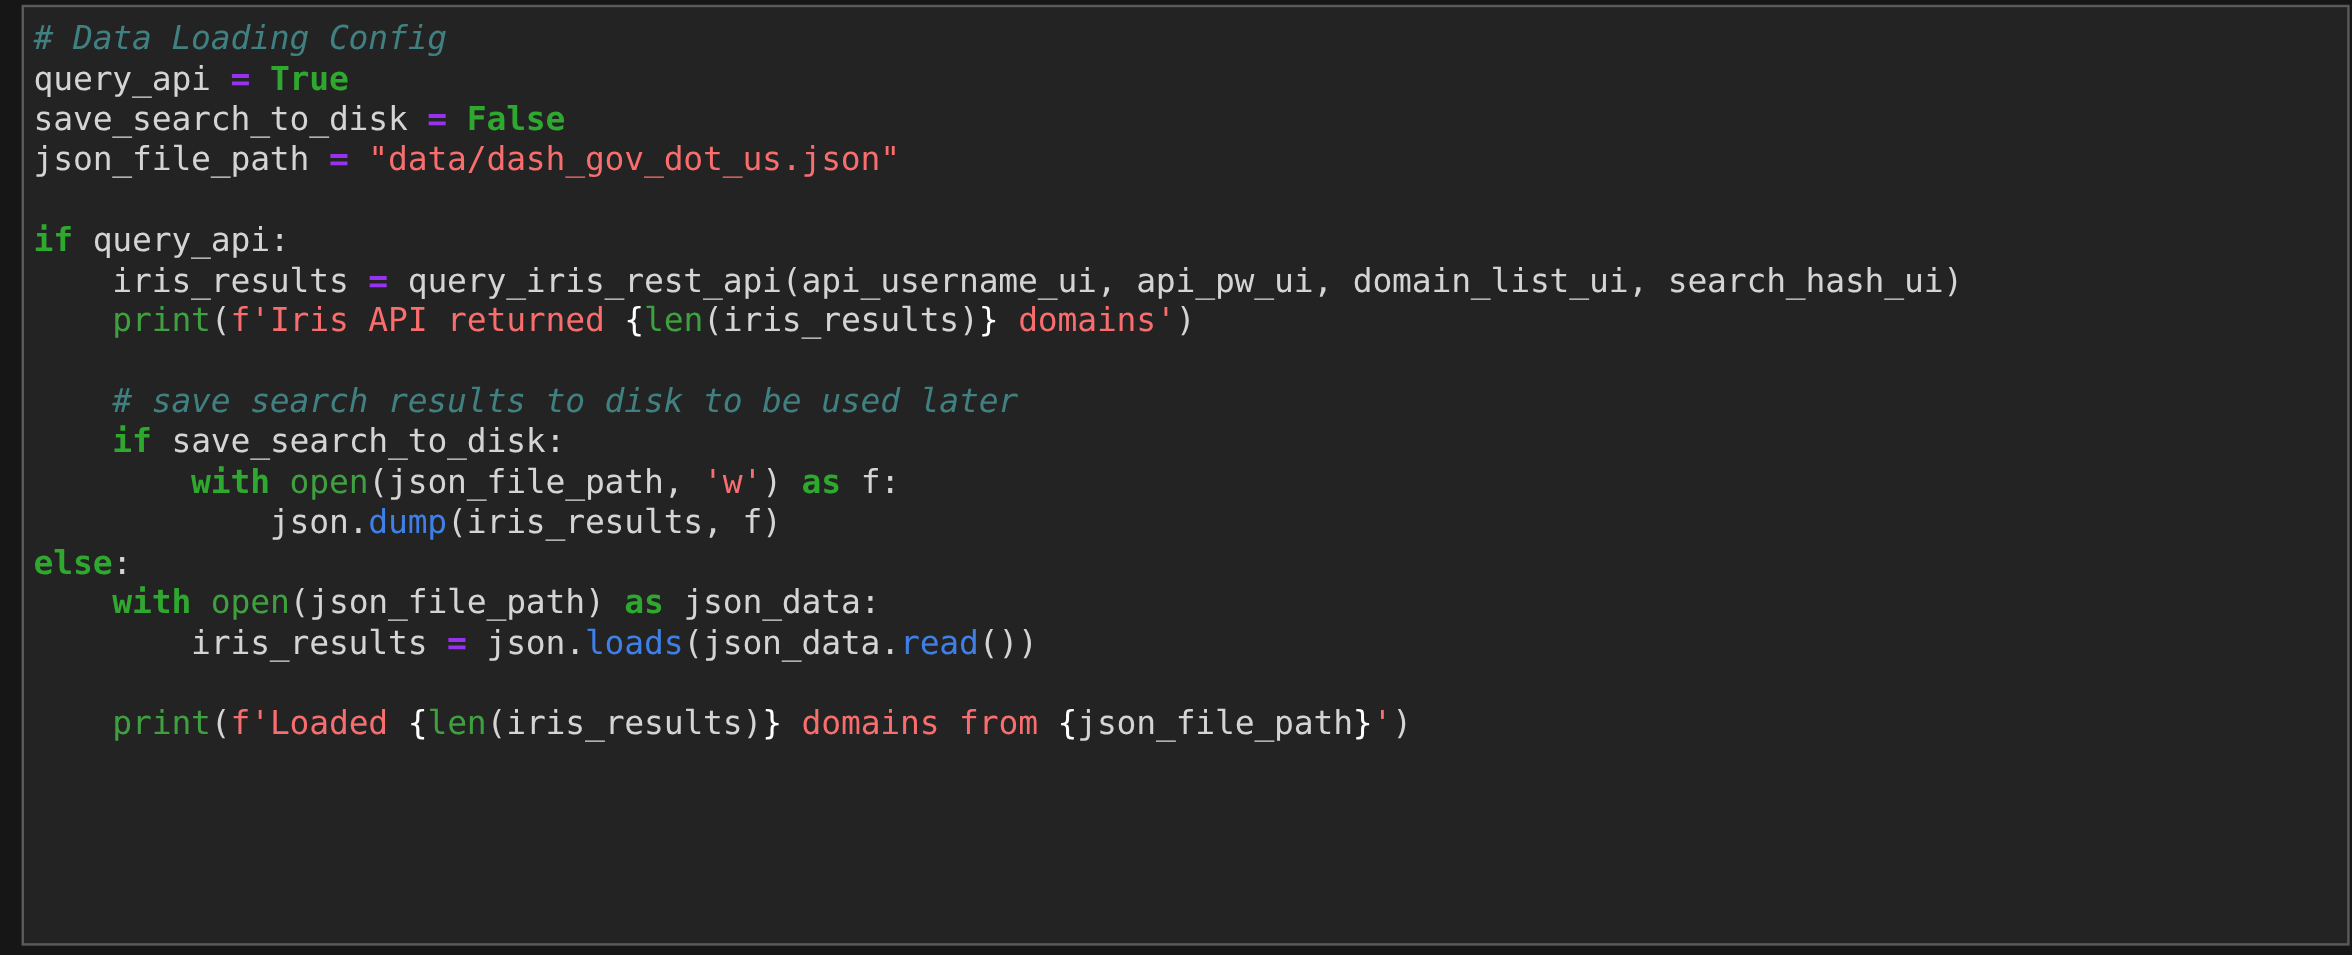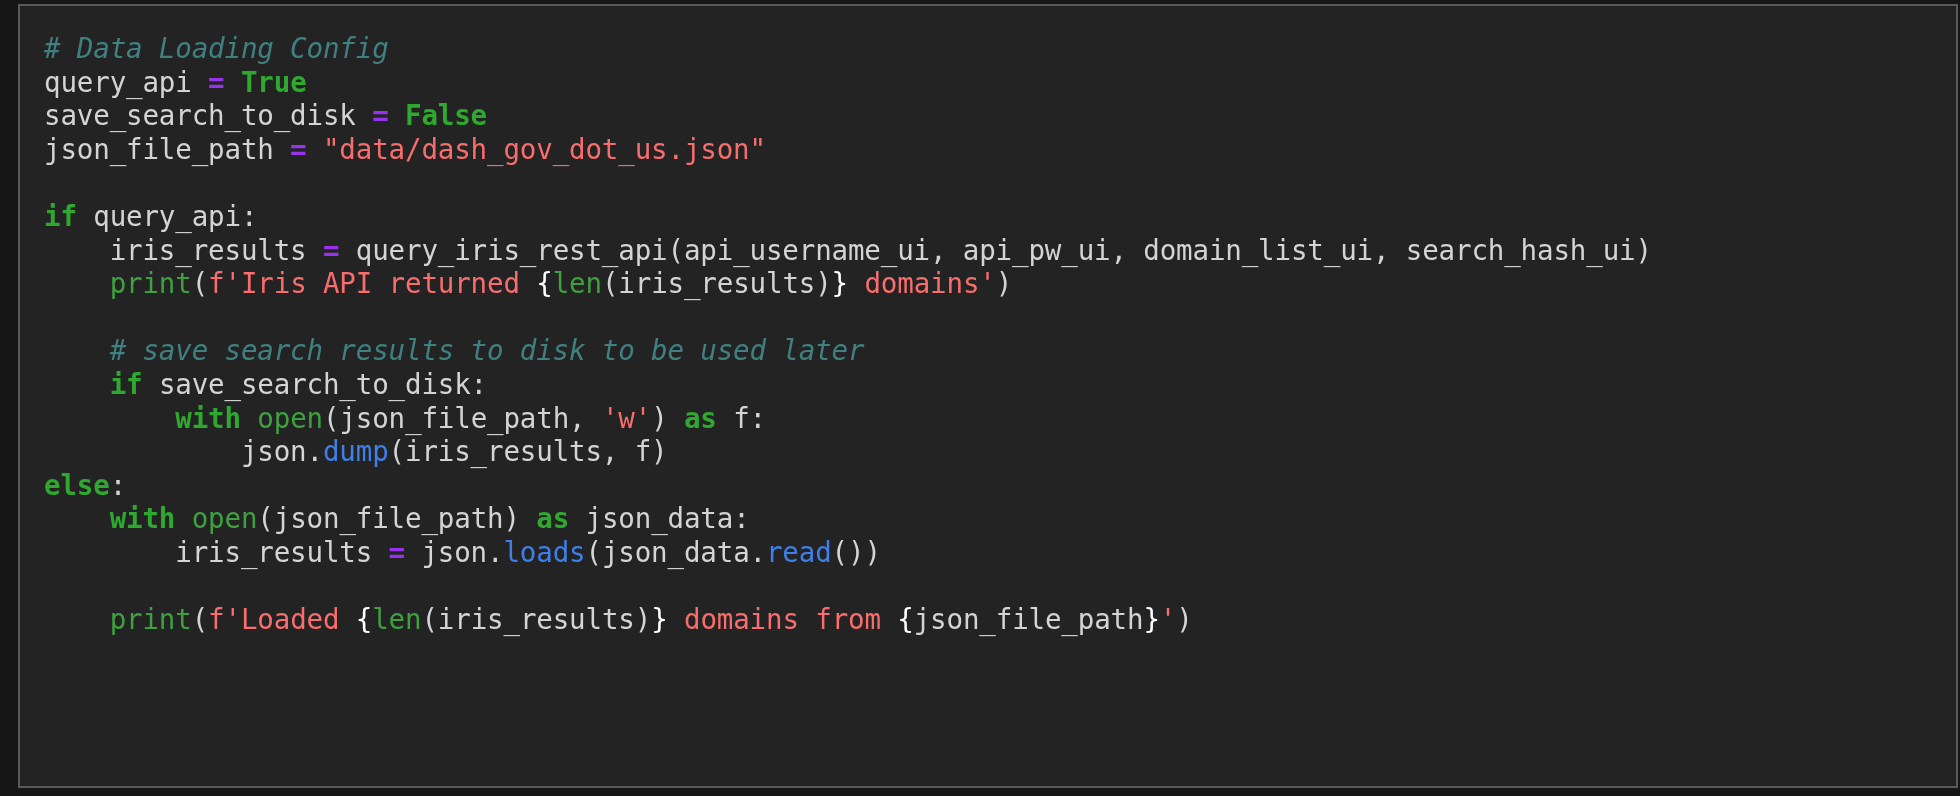--- a/index.html
+++ b/index.html
@@ -32,21 +32,21 @@
     left: 0;
     top: 0;
     right: 0;
     bottom: 0;
     overflow: hidden;
     padding: 10px 0 0 8px;
     box-sizing: border-box;
   }
 
   pre.code {
-    margin: 16px;
+    margin: 0;
     padding: 0;
     font-family: "DejaVu Sans Mono", "Liberation Mono", monospace;
     font-size: 27.5px;
     line-height: 33.6px;
     letter-spacing: -0.15px;
     color: #d0d0d0;
     white-space: pre;
     -webkit-font-smoothing: antialiased;
   }
 

